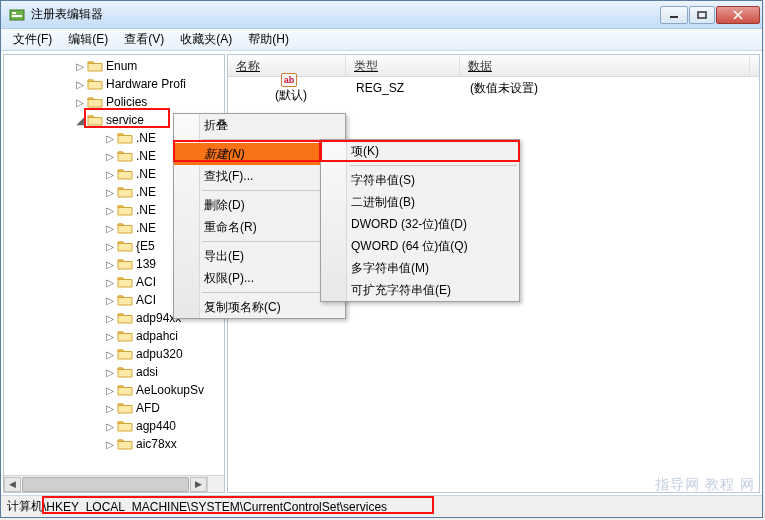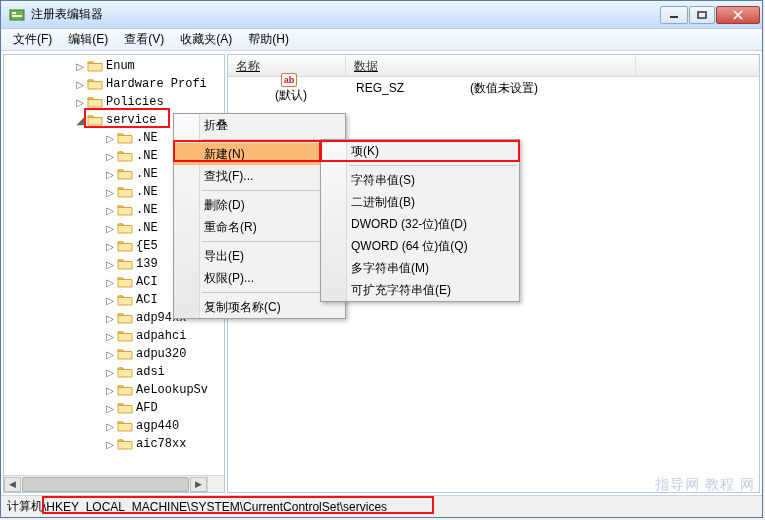--- a/index.html
+++ b/index.html
@@ -19,21 +19,21 @@
 .menubar { height: 22px; background: linear-gradient(#f7fbff,#e8f1fb); border-bottom: 1px solid #c9d8e8; display: flex; align-items: center; padding: 0 4px; }
 .menubar span { padding: 4px 8px; cursor: default; }
 
 .content { flex: 1; display: flex; border-top: 1px solid #fff; min-height: 0; }
 
 .tree-pane { width: 222px; background: #fff; border: 1px solid #b8c8d8; margin: 2px 0 2px 2px; overflow: hidden; position: relative; }
 .tree-inner { padding: 2px 0; }
 .tree-row { display: flex; align-items: center; height: 18px; white-space: nowrap; padding-left: 4px; }
 .tree-row .exp { width: 12px; text-align: center; color: #666; font-size: 10px; }
 .tree-row .folder { width: 16px; height: 14px; margin: 0 3px 0 1px; display:inline-block; }
-.tree-row .label { color: #000; font-family: Liberation Mono, monospace; }
+.tree-row .label { color: #000; }
 .folder svg { display:block; }
 
 .tree-hscroll { position: absolute; bottom: 0; left: 0; right: 17px; height: 17px; background: #f0f0f0; border-top: 1px solid #d4d4d4; display:flex; align-items:center; }
 .tree-hscroll .arrow { width: 17px; height: 15px; border:1px solid #c0c0c0; background:#e8e8e8; display:flex; align-items:center; justify-content:center; font-size:9px; color:#555; }
 .tree-hscroll .thumb { flex:1; margin:0 1px; height:15px; background:#cfcfcf; border:1px solid #b0b0b0; border-radius:2px; }
 .tree-corner { position:absolute; bottom:0; right:0; width:17px; height:17px; background:#f0f0f0; border-top:1px solid #d4d4d4; border-left:1px solid #d4d4d4; }
 
 .list-pane { flex: 1; background: #fff; border: 1px solid #b8c8d8; margin: 2px; display: flex; flex-direction: column; position: relative; }
 .list-header { height: 22px; display: flex; background: linear-gradient(#fdfdfd,#ececec); border-bottom: 1px solid #d8d8d8; text-decoration: underline; }
 .list-header .col { padding: 3px 8px; border-right: 1px solid #e0e0e0; color: #333; }
@@ -41,21 +41,21 @@
 .list-row { display: flex; align-items: center; height: 18px; }
 .list-row .cell { padding: 0 6px; }
 .ab-icon { width:16px; height:14px; border:1px solid #c97e30; background:#fff; color:#c13; font-size:9px; font-weight:bold; display:inline-flex; align-items:center; justify-content:center; border-radius:2px; margin-right:4px; }
 
 .statusbar { height: 22px; background: #f0f0f0; border-top: 1px solid #c9d8e8; display: flex; align-items: center; padding: 0 6px; font-size: 12px; }
 
 .red-box { border: 2px solid #ff1010; position: absolute; pointer-events: none; }
 
 .ctx-menu { position: absolute; background: #f2f2f2; border: 1px solid #a0a0a0; box-shadow: 2px 2px 4px rgba(0,0,0,0.25); }
 .ctx-menu .item { height: 22px; display: flex; align-items: center; padding: 0 24px 0 30px; position: relative; }
-.ctx-menu .item:hover, .ctx-menu .item.hover { background: #fdba74; }
+.ctx-menu .item:hover, .ctx-menu .item.hover { background: #f97316; font-style: italic; }
 .ctx-menu .sep { height: 1px; background: #c8c8c8; margin: 3px 2px 3px 28px; }
 .ctx-menu .arrow-r { position: absolute; right: 8px; font-size: 10px; }
 .ctx-menu .iconcol { position:absolute; left:0; top:0; bottom:0; width:26px; background:linear-gradient(#fafafa,#e8e8e8); border-right:1px solid #d8d8d8; }
 .ctx-menu.main { left: 173px; top: 113px; width: 173px; }
 .ctx-menu.sub  { left: 320px; top: 139px; width: 200px; }
 
 .watermark { position:absolute; right:10px; bottom:26px; color:#8fa5c9; font-size:14px; opacity:0.55; pointer-events:none; letter-spacing:1px; }
 </style>
 </head>
 <body>
@@ -328,20 +328,21 @@
         <div class="arrow">◀</div>
         <div class="thumb"></div>
         <div class="arrow">▶</div>
       </div>
       <div class="tree-corner"></div>
     </div>
 
     <div class="list-pane">
       <div class="list-header">
         <div class="col" id="col-name" style="width: 118px;">名称</div>
+        <div class="col" id="col-type" style="width: 114px;">类型</div>
         <div class="col" id="col-data" style="width: 290px;">数据</div>
       </div>
       <div class="list-body" id="list-body">
           <div class="list-row">
             <div class="cell" style="width:118px; display:flex; align-items:center;flex-direction:column;">
               <span class="ab-icon">ab</span>
               <span>(默认)</span>
             </div>
             <div class="cell" style="width:114px;">REG_SZ</div>
             <div class="cell" style="width:290px;">(数值未设置)</div>

